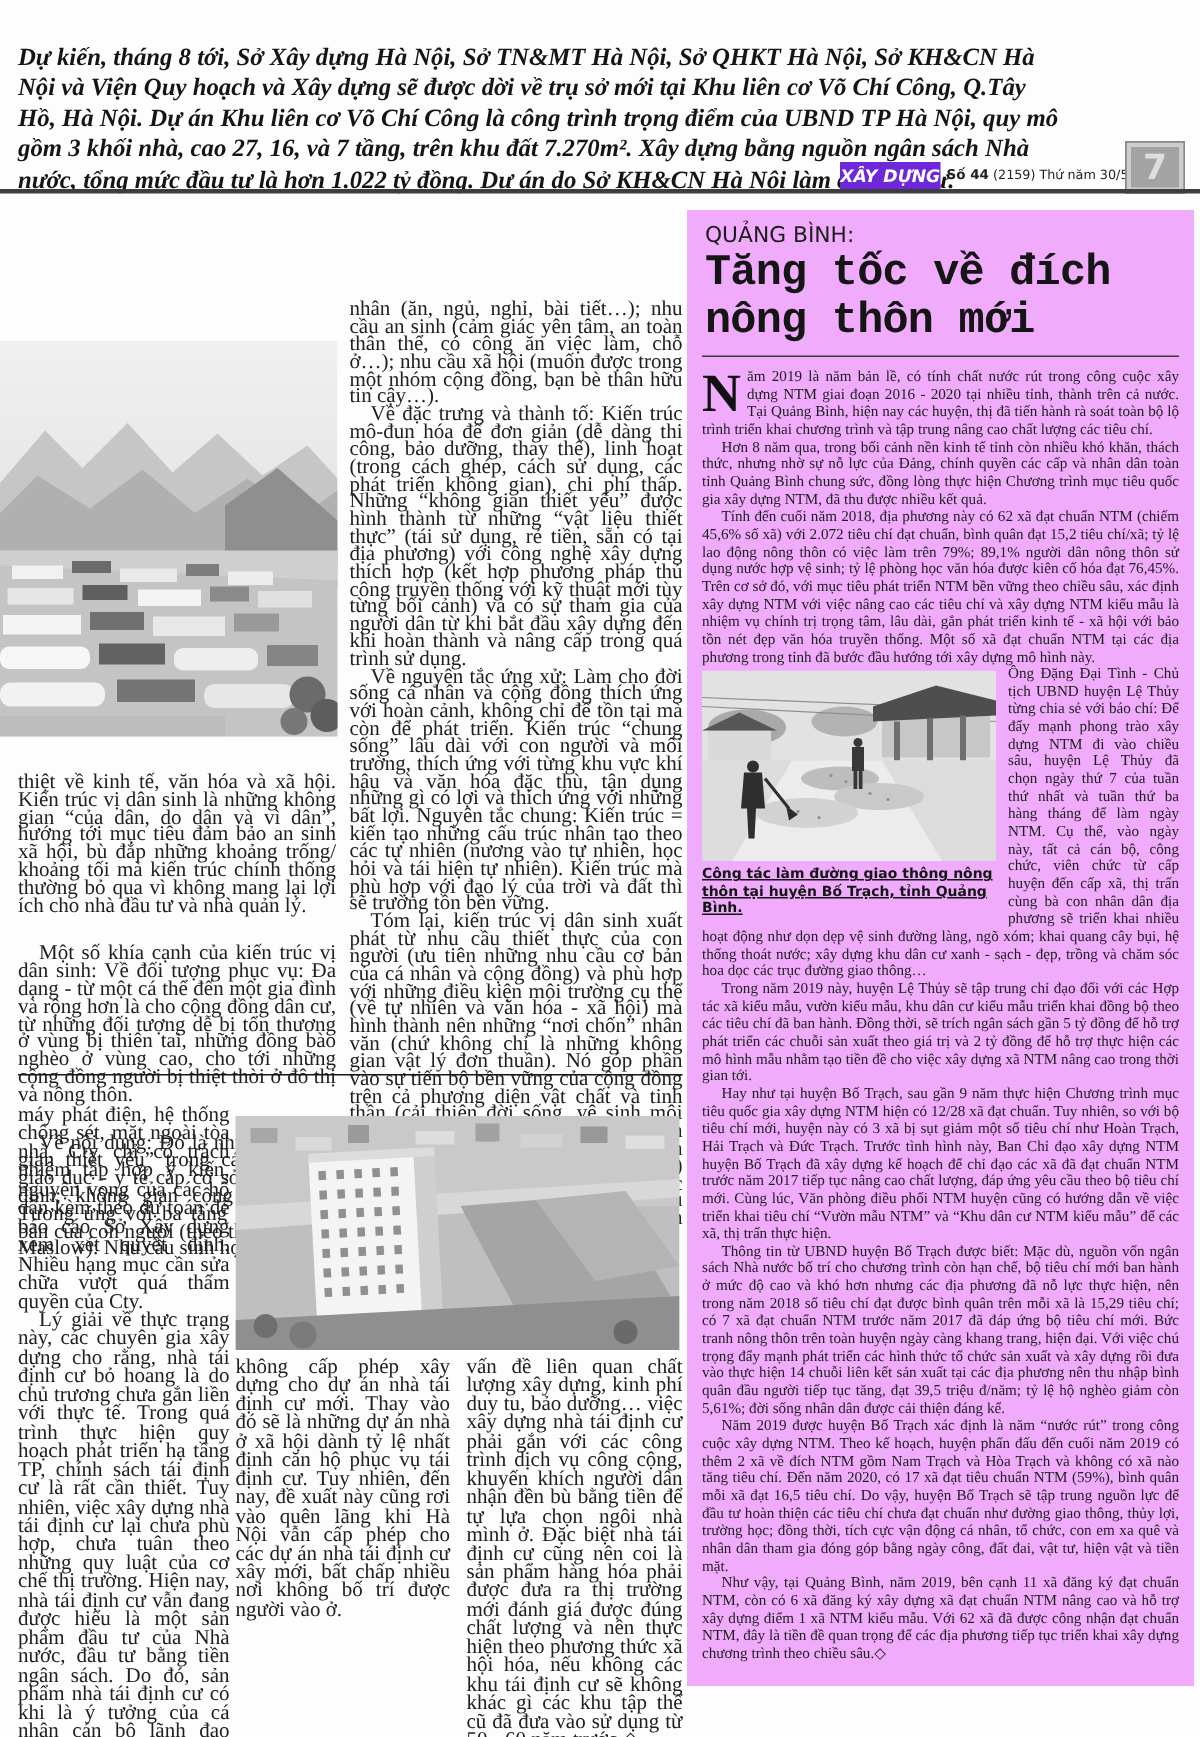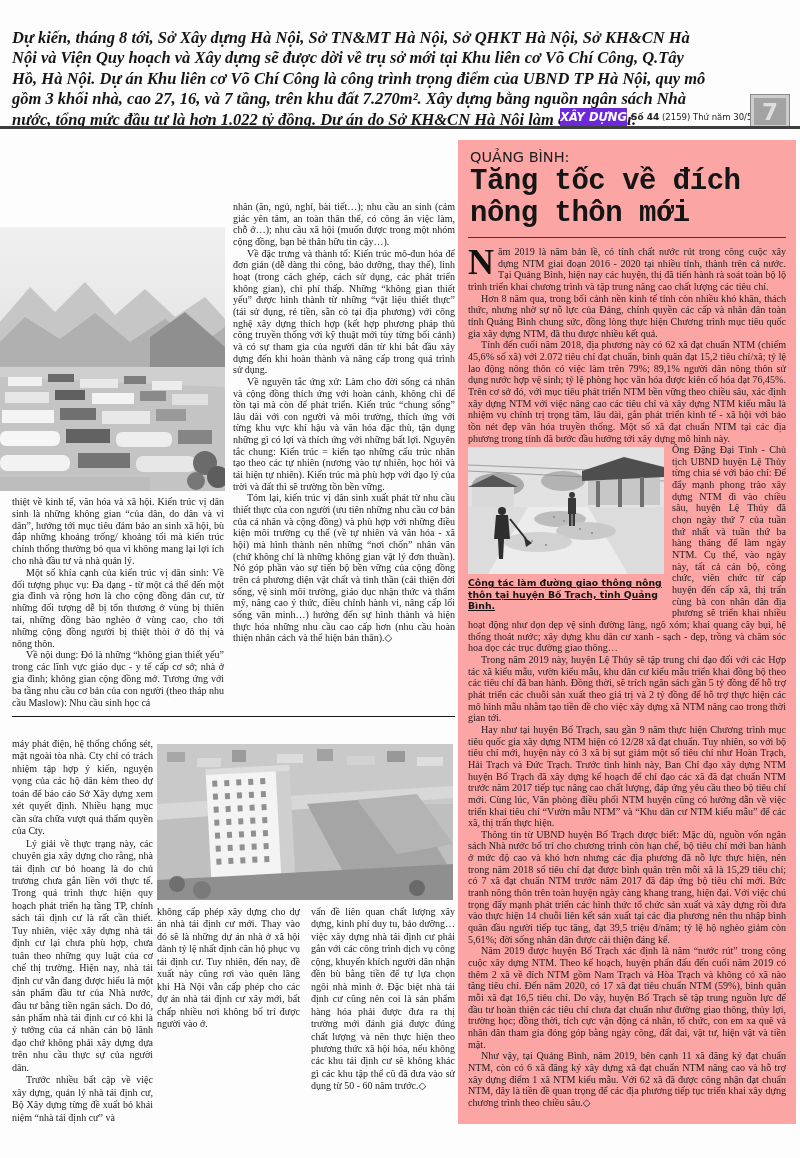--- a/index.html
+++ b/index.html
@@ -22,38 +22,38 @@
   .pagenum{position:absolute;left:750px;top:94px;width:38px;height:33px;background:#a3a3a3;
     border:1px solid #8a8a8a;box-shadow:inset 0 0 0 3px #cdcdcd;
     display:flex;align-items:center;justify-content:center;}
   .pagenum span{font-family:"DejaVu Sans",sans-serif;font-size:23px;font-weight:bold;color:#dedede;}
   .head-rule{position:absolute;left:0;top:126px;width:800px;height:3px;background:#3e3e3e;}
 
   
   .hl-sinh{position:absolute;left:8px;top:130px;font-family:"DejaVu Sans",sans-serif;
     font-weight:bold;font-size:84px;line-height:1;letter-spacing:-4px;color:#0d0d0d;}
   .photo-mountains{position:absolute;left:0;top:227px;width:225px;height:264px;display:block;}
-  .body-text p{margin:0;text-align:justify;font-size:10px;color:#202020;}
+  .body-text p{margin:0;text-align:justify;font-size:14px;color:#202020;}
   .colA{position:absolute;left:12px;top:496px;width:212px;}
-  .colA p{line-height:11.8px;}
+  .colA p{line-height:11.8px;margin-top:20px;}
   .colB{position:absolute;left:233px;top:201px;width:222px;}
   .colB p{line-height:11.65px;}
   .ind{text-indent:14px;}
   .divider{position:absolute;left:12px;top:716px;width:443px;border-top:1.5px solid #161616;}
 
   
   .b-col1{position:absolute;left:12px;top:738px;width:141px;}
   .b-col1 p{line-height:12.45px;}
   .photo-building{position:absolute;left:157px;top:744px;width:296px;height:156px;display:block;}
   .b-col2{position:absolute;left:157px;top:906px;width:143px;}
   .b-col3{position:absolute;left:311px;top:906px;width:144px;}
   .b-col2 p,.b-col3 p{line-height:12.45px;}
 
   
-  .panel{position:absolute;left:458px;top:140px;width:338px;height:984px;background:#fca5a5;
+  .panel{position:absolute;left:458px;top:140px;width:338px;height:984px;background:#f0abfc;
     padding:7px 10px 0 10px;box-sizing:border-box;overflow:hidden;}
   .kicker{font-family:"DejaVu Sans",sans-serif;font-size:14.5px;color:#1d1d1d;margin:2px 0 1px 2px;}
   .r-headline{font-family:Liberation Mono, monospace;font-weight:bold;font-size:29px;line-height:32px;
     margin:0 0 7px 2px;color:#151515;letter-spacing:-0.5px;}
   .byline{font-family:"Liberation Serif",serif;font-weight:700;font-size:11px;letter-spacing:1px;
     color:#1a1a1a;margin:2px 0 2px 2px;}
   .byline-rule{border-top:1.2px solid #3a3a3a;margin:2px 0 8px 0;}
   .r-body p{margin:0;text-align:justify;font-size:10.1px;line-height:11.65px;color:#1d1d1d;}
   .r-body .ind{text-indent:13px;}
   .dropcap{float:left;font-family:"Liberation Serif",serif;font-weight:bold;

